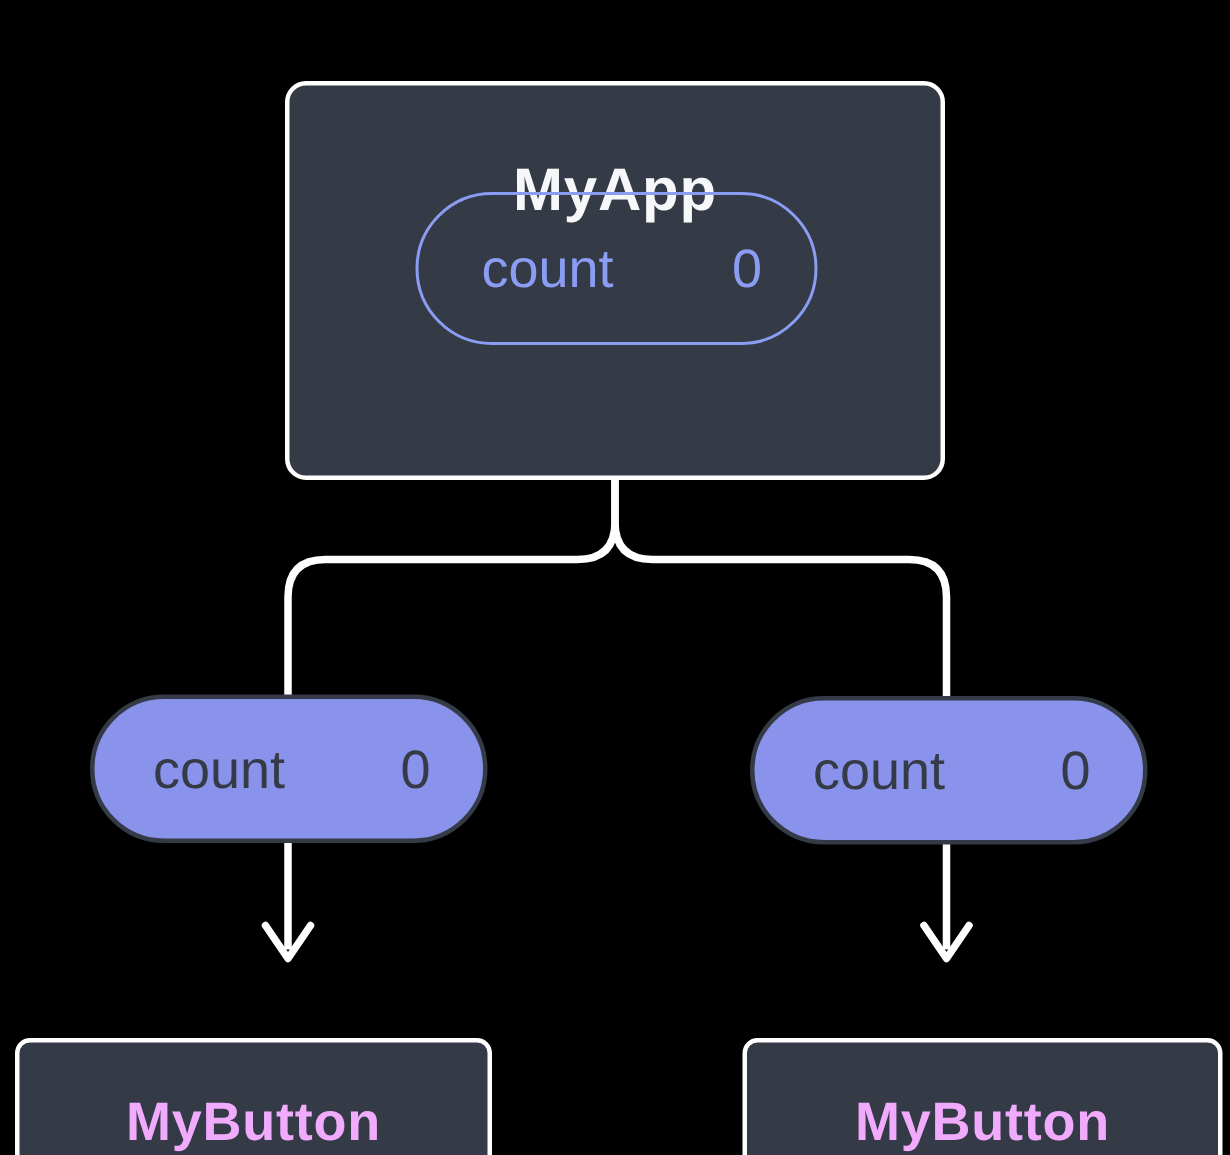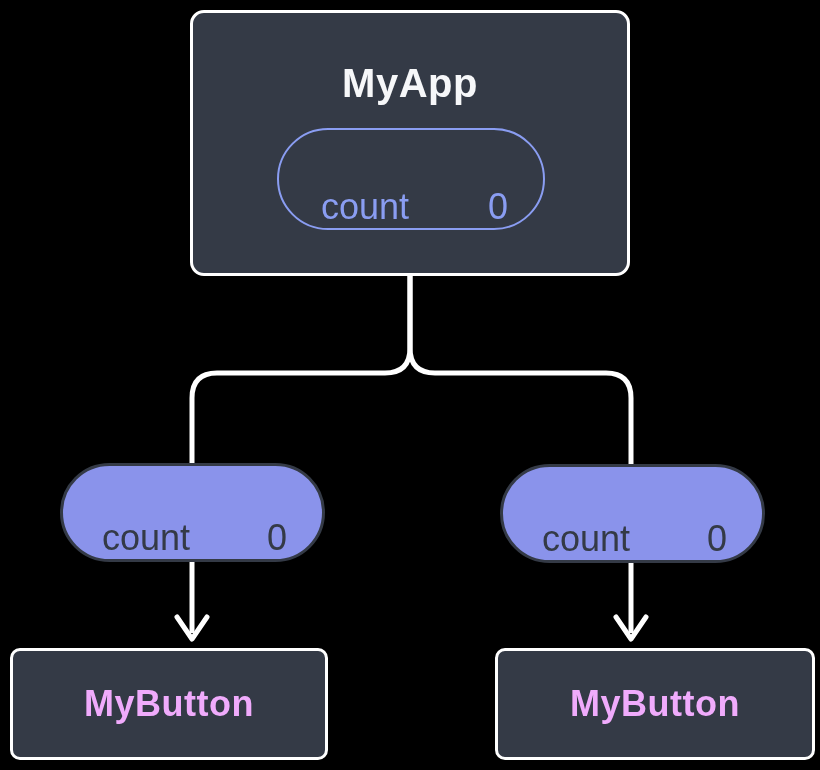--- a/index.html
+++ b/index.html
@@ -32,20 +32,21 @@
   }
   .connectors path.arrow-head {
     stroke-linejoin: round;
     stroke-linecap: round;
   }
   .component-box {
     position: absolute;
     box-sizing: border-box;
     background: #343A46;
     border: 3px solid #FFFFFF;
+    margin-top: 44px;
   }
   .root-box {
     left: 190px;
     top: 10px;
     width: 440px;
     height: 266px;
     border-radius: 14px;
     display: flex;
     flex-direction: column;
     align-items: center;
@@ -71,21 +72,21 @@
   .child-title {
     color: #f0abfc;
     font-size: 36px;
     font-weight: bold;
     letter-spacing: 0.5px;
   }
   .pill {
     position: absolute;
     box-sizing: border-box;
     display: flex;
-    align-items: flex-end;
+    align-items: center;
     border-radius: 60px;
     overflow: hidden;
   }
   .pill .pill-name {
     flex: 1;
     display: flex;
     align-items: center;
     justify-content: center;
     font-size: 36px;
   }

